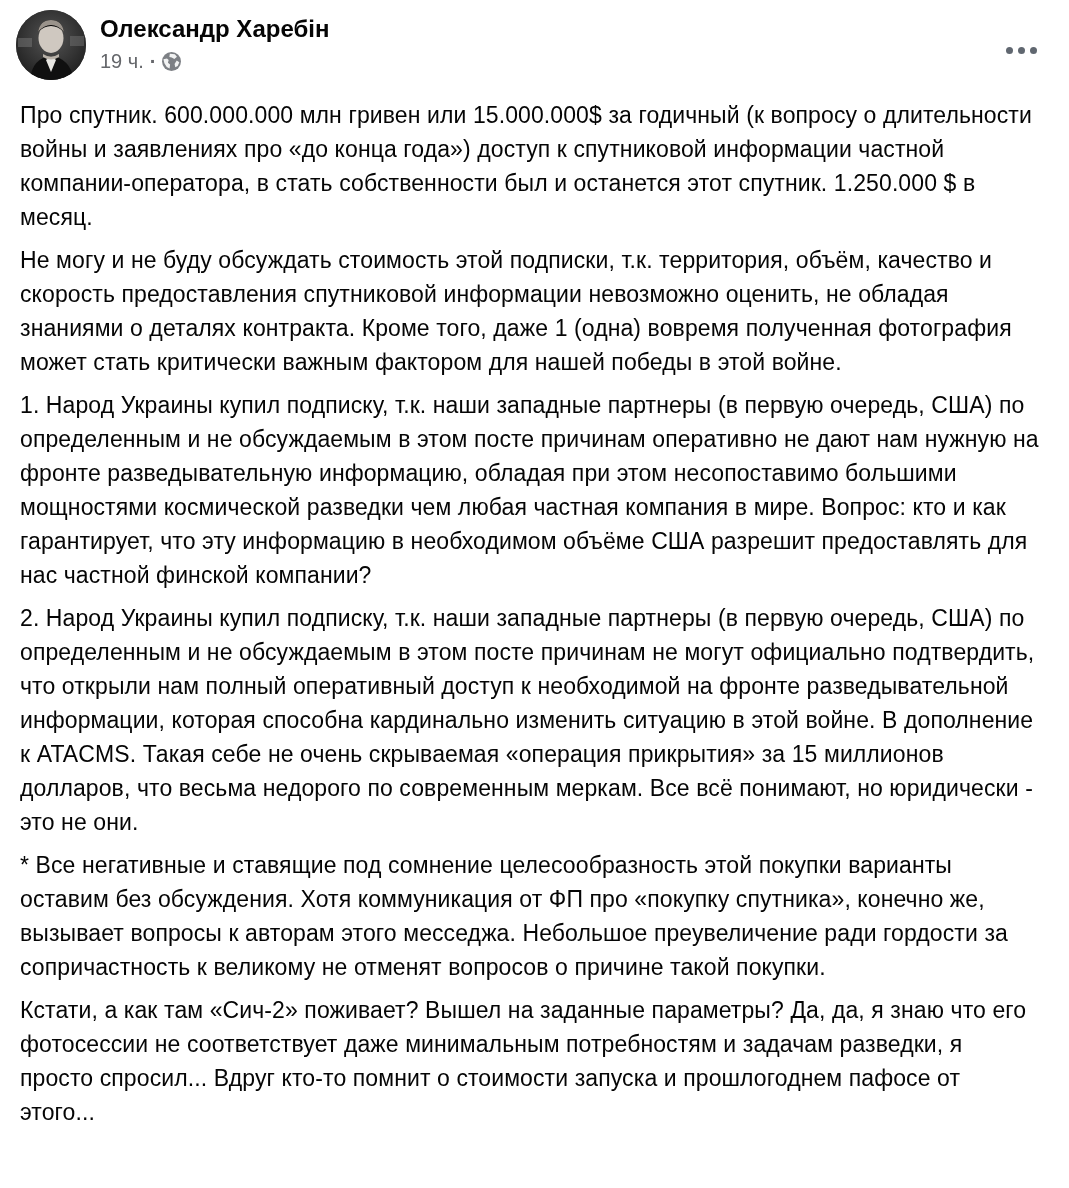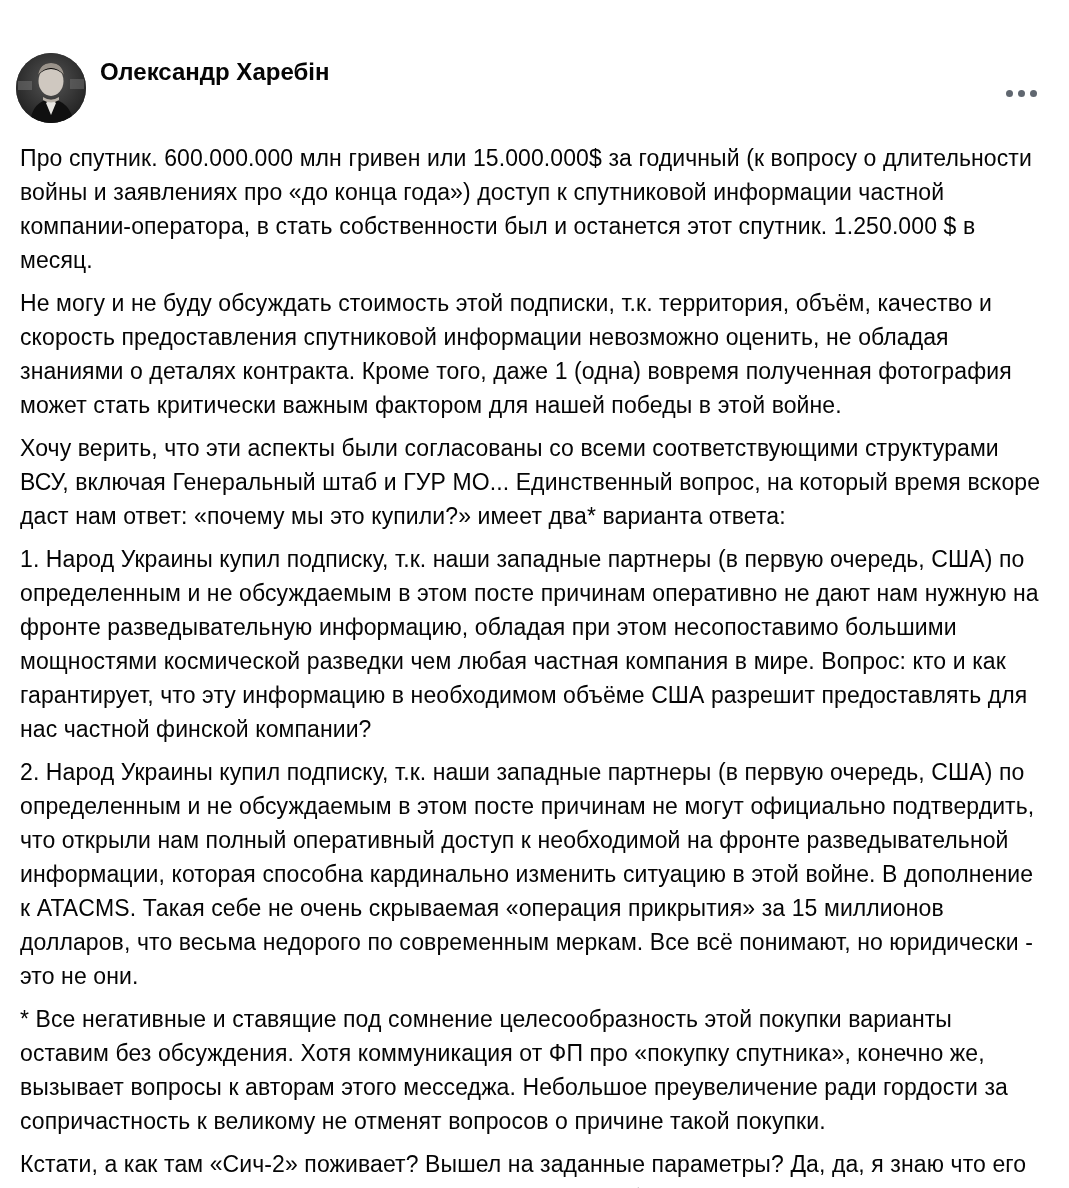--- a/index.html
+++ b/index.html
@@ -14,21 +14,20 @@
     width: 1069px; height: 1188px;
     background: #ffffff;
     padding: 8px 20px 0 20px;
   }
   .post-header {
     display: flex;
     align-items: flex-start;
     position: relative;
     padding: 2px 0 0 0;
     min-height: 78px;
-    margin-top: 43px;
   }
   .avatar-wrap {
     width: 70px; height: 70px;
     border-radius: 50%;
     overflow: hidden;
     flex: 0 0 70px;
     margin: 0 14px 0 -4px;
     cursor: pointer;
     background: #444;
   }
@@ -103,32 +102,42 @@
         <path d="M30 50 L35 62 L40 50 Q37 47 35 47 Q33 47 30 50 Z" fill="#e8e6e2"></path>
         <ellipse cx="35" cy="28" rx="12.5" ry="15" fill="#cfc8c0"></ellipse>
         <path d="M22 22 Q24 10 35 10 Q46 10 48 22 Q42 16 35 16 Q28 16 22 22 Z" fill="#8a8residence2"></path>
         <path d="M22 22 Q24 10 35 10 Q46 10 48 22 Q42 15 35 15 Q28 15 22 22 Z" fill="#9a938b"></path>
         <path d="M27 44 Q35 49 43 44 L43 47 Q35 52 27 47 Z" fill="#b9b2a9"></path>
       </svg>
     </div>
 
     <div class="header-meta">
       <div class="author-name">Олександр Харебін</div>
+      <div class="meta-row">
+        <span>19 ч.</span>
+        <span class="dot-sep">·</span>
+        <svg class="globe" viewBox="0 0 16 16">
+          <circle cx="8" cy="8" r="8" fill="#7d8085"></circle>
+          <path d="M8 0.8 A7.2 7.2 0 0 1 8 15.2 A7.2 7.2 0 0 1 8 0.8 Z M8 2 C5 2 2.6 4.2 2.6 8 C2.6 11.8 5 14 8 14 C11 14 13.4 11.8 13.4 8 C13.4 4.2 11 2 8 2 Z" fill="none"></path>
+          <path d="M1.2 6.2 L4.2 5.4 L5.6 6.8 L5 9 L6.8 10.6 L6.4 13.8 L4 12.6 L2 9.4 Z" fill="#ffffff" opacity="0.9"></path>
+          <path d="M6.6 1.4 L10.8 1.8 L12.6 4 L10.4 5.8 L8.2 4.6 L6.2 4.2 Z" fill="#ffffff" opacity="0.9"></path>
+          <path d="M12.4 7.2 L14.6 8.6 L13.2 11.8 L11.2 12.8 L10.6 10.2 Z" fill="#ffffff" opacity="0.9"></path>
+        </svg>
+      </div>
     </div>
 
     <div class="options-btn" title="">
       <i></i>
         <i></i>
         <i></i>
     </div>
   </div>
 
   <div class="post-body">
     <p>Про спутник. 600.000.000 млн гривен или 15.000.000$ за годичный (к вопросу о длительности войны и заявлениях про «до конца года») доступ к спутниковой информации частной компании-оператора, в стать собственности был и останется этот спутник. 1.250.000 $ в месяц.</p>
     <p>Не могу и не буду обсуждать стоимость этой подписки, т.к. территория, объём, качество и скорость предоставления спутниковой информации невозможно оценить, не обладая знаниями о деталях контракта. Кроме того, даже 1 (одна) вовремя полученная фотография может стать критически важным фактором для нашей победы в этой войне.</p>
-    <p>Хочу верить, что эти аспекты были согласованы со всеми соответствующими структурами ВСУ, включая Генеральный штаб и ГУР МО... Единственный вопрос, на который время вскоре даст нам ответ: «почему мы это купили?» имеет два* варианта ответа:</p>
     <p>1. Народ Украины купил подписку, т.к. наши западные партнеры (в первую очередь, США) по определенным и не обсуждаемым в этом посте причинам оперативно не дают нам нужную на фронте разведывательную информацию, обладая при этом несопоставимо большими мощностями космической разведки чем любая частная компания в мире. Вопрос: кто и как гарантирует, что эту информацию в необходимом объёме США разрешит предоставлять для нас частной финской компании?</p>
     <p>2. Народ Украины купил подписку, т.к. наши западные партнеры (в первую очередь, США) по определенным и не обсуждаемым в этом посте причинам не могут официально подтвердить, что открыли нам полный оперативный доступ к необходимой на фронте разведывательной информации, которая способна кардинально изменить ситуацию в этой войне. В дополнение к ATACMS. Такая себе не очень скрываемая «операция прикрытия» за 15 миллионов долларов, что весьма недорого по современным меркам. Все всё понимают, но юридически - это не они.</p>
     <p>* Все негативные и ставящие под сомнение целесообразность этой покупки варианты оставим без обсуждения. Хотя коммуникация от ФП про «покупку спутника», конечно же, вызывает вопросы к авторам этого месседжа. Небольшое преувеличение ради гордости за сопричастность к великому не отменят вопросов о причине такой покупки.</p>
     <p>Кстати, а как там «Сич-2» поживает? Вышел на заданные параметры? Да, да, я знаю что его фотосессии не соответствует даже минимальным потребностям и задачам разведки, я просто спросил... Вдруг кто-то помнит о стоимости запуска и прошлогоднем пафосе от этого...</p>
   </div>
 
 </div>
 
 </body></html>

